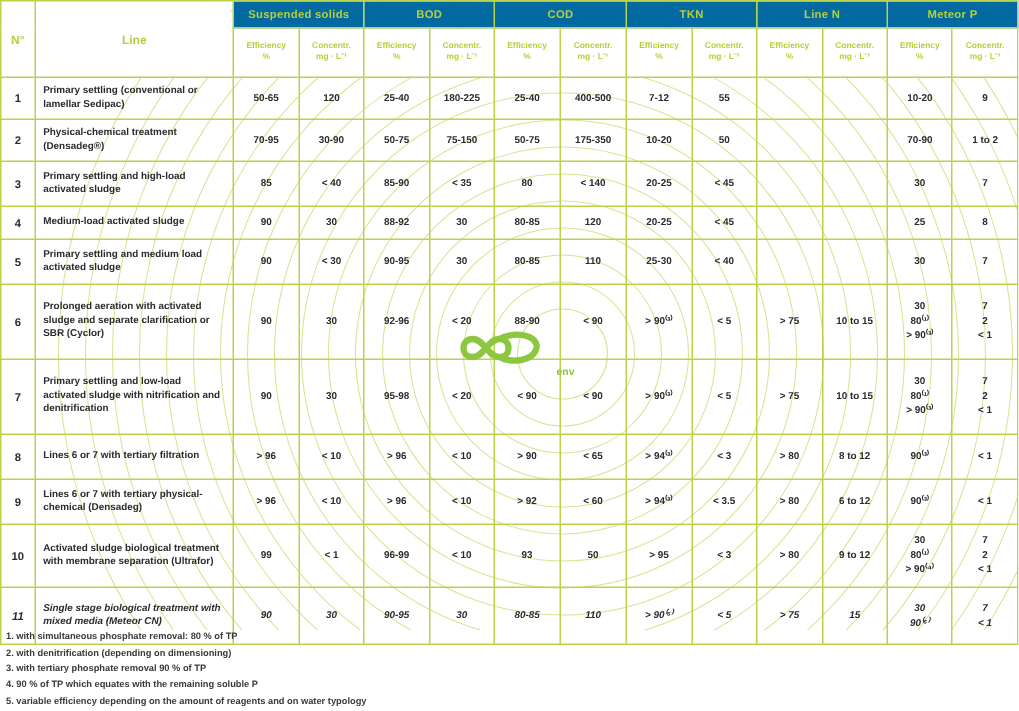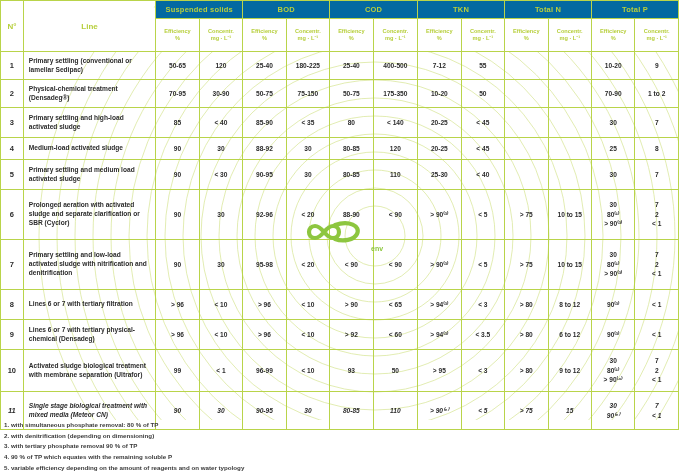--- a/index.html
+++ b/index.html
@@ -75,22 +75,22 @@
         <col style="width:42px">
     </colgroup>
     <thead>
       <tr>
         <td rowspan="2" class="hdr-nb">N°</td>
         <td rowspan="2" class="hdr-line">Line</td>
         <td colspan="2" class="hdr-group">Suspended solids</td>
         <td colspan="2" class="hdr-group">BOD</td>
         <td colspan="2" class="hdr-group">COD</td>
         <td colspan="2" class="hdr-group">TKN</td>
-        <td colspan="2" class="hdr-group">Total N</td>
-        <td colspan="2" class="hdr-group">Total P</td>
+        <td colspan="2" class="hdr-group">Line N</td>
+        <td colspan="2" class="hdr-group">Meteor P</td>
       </tr>
       <tr>
         <td class="hdr-sub">
             <div>Efficiency</div>
             <div>%</div>
           </td>
         <td class="hdr-sub">
             <div>Concentr.</div>
             <div>mg · L⁻¹</div>
           </td>

